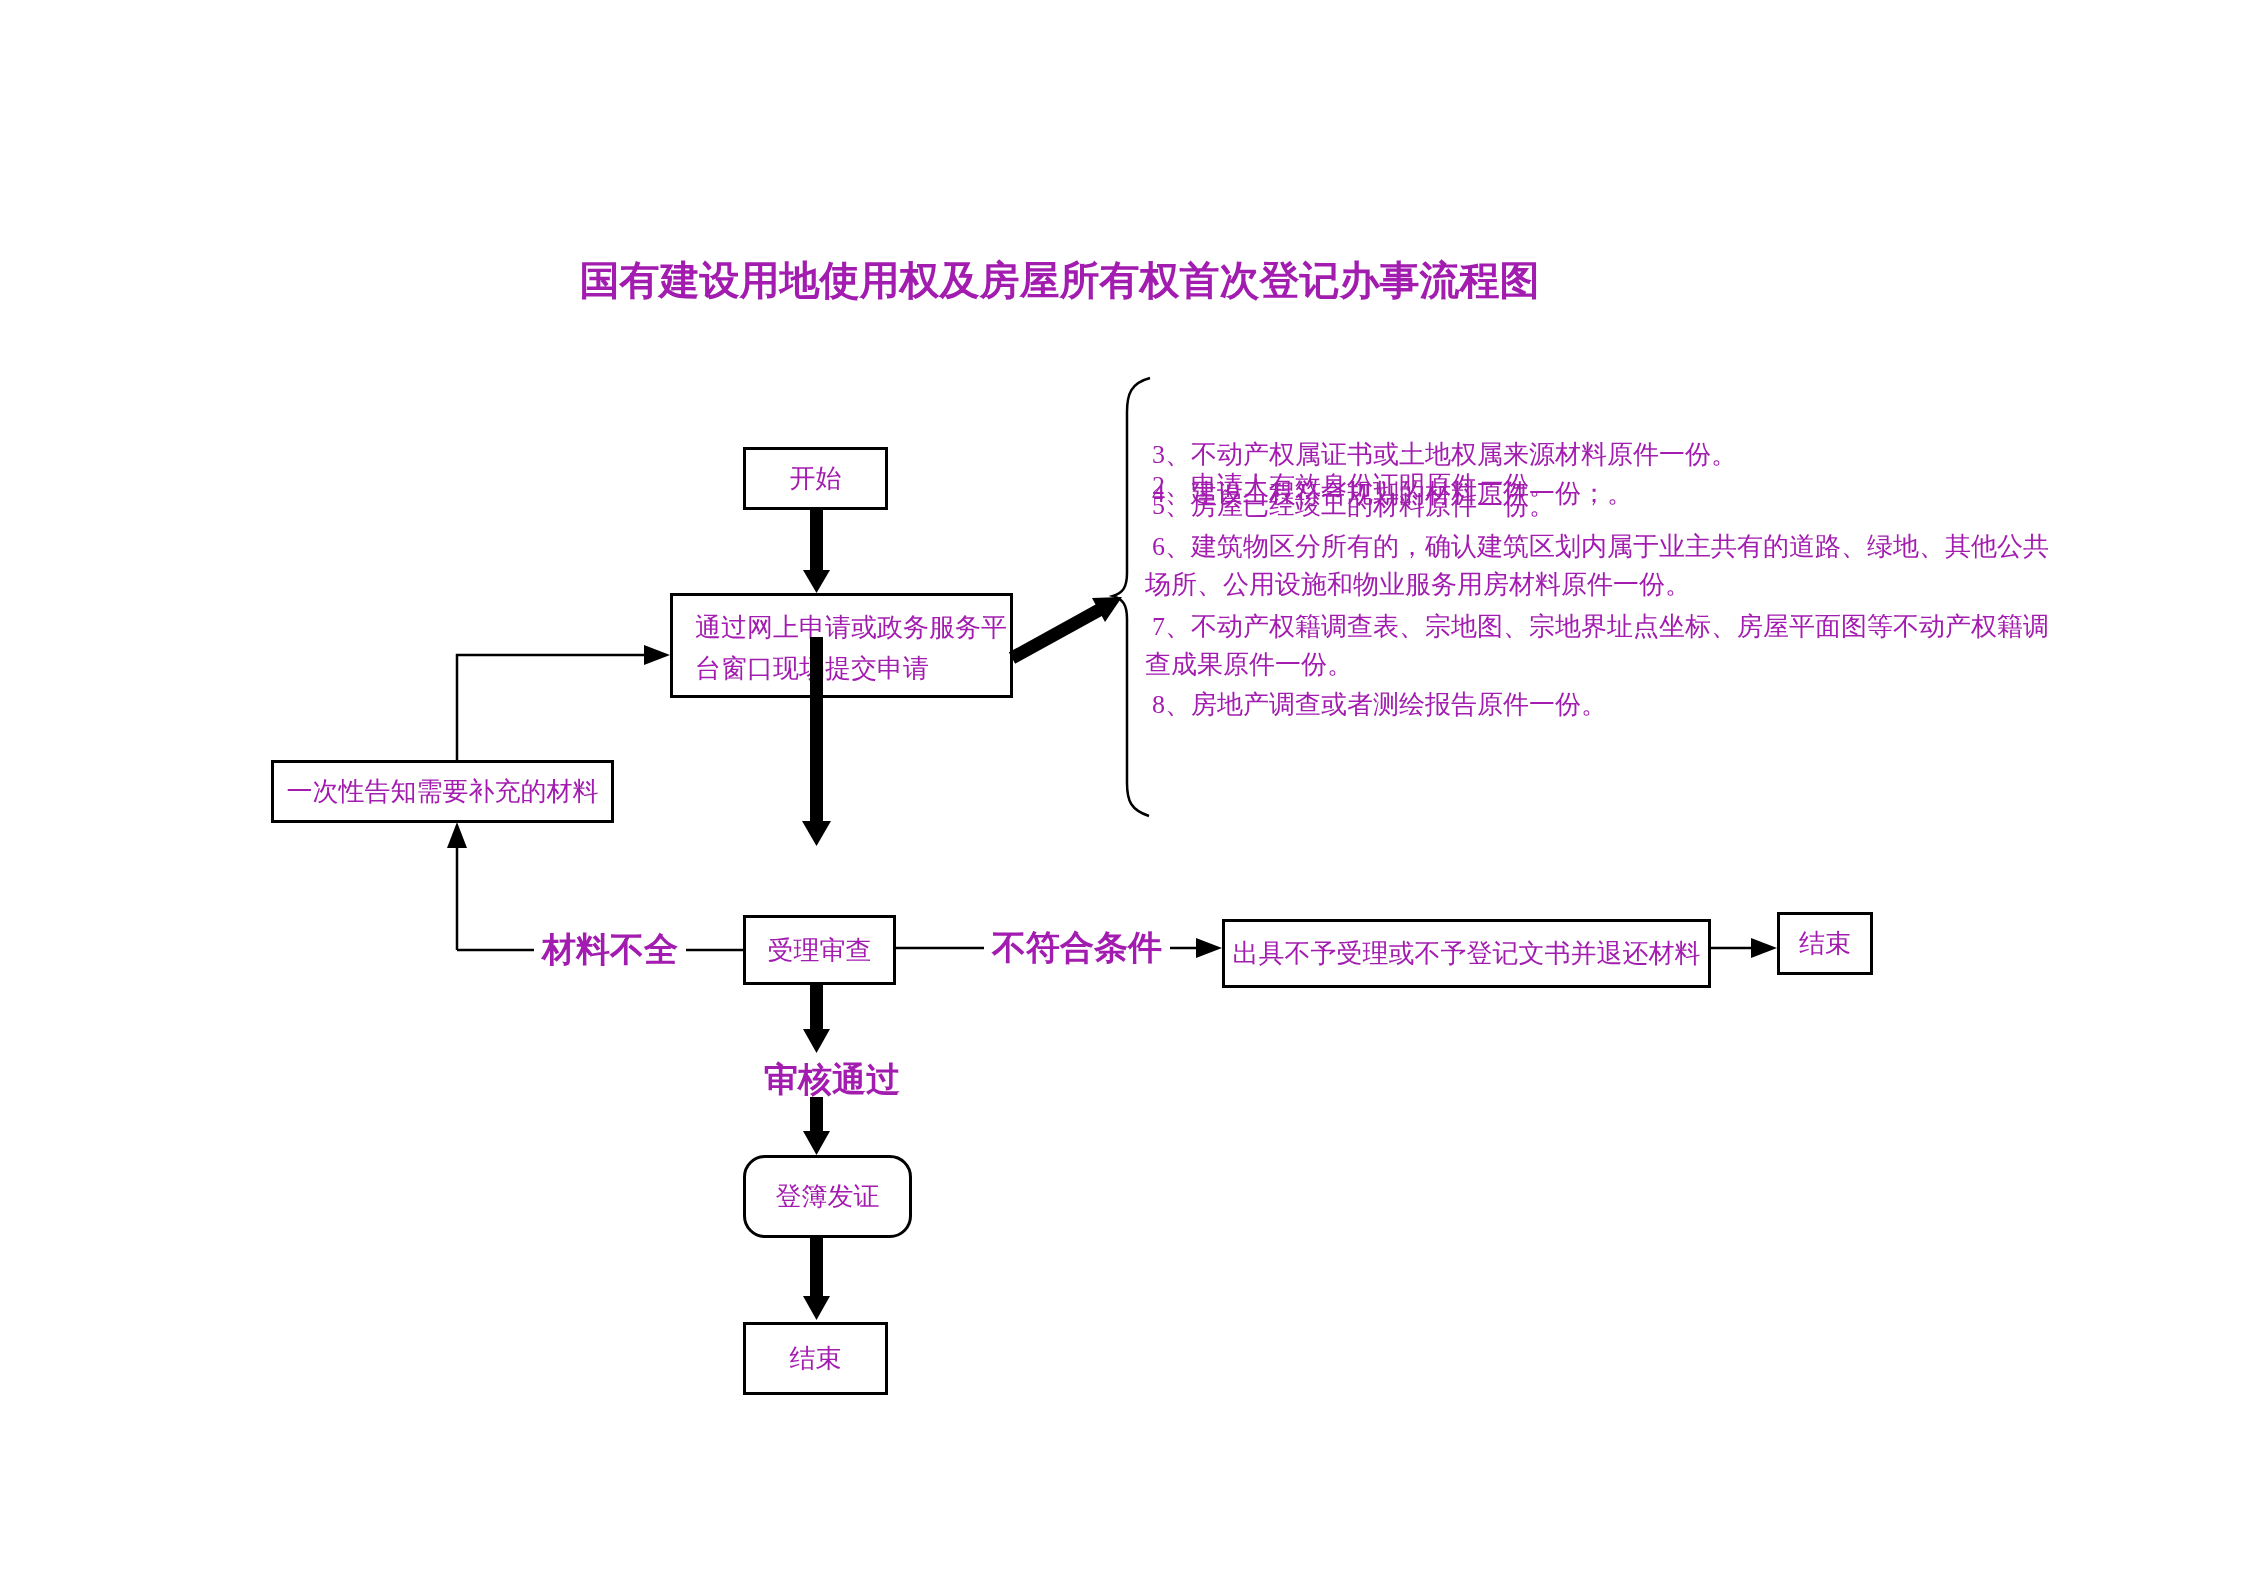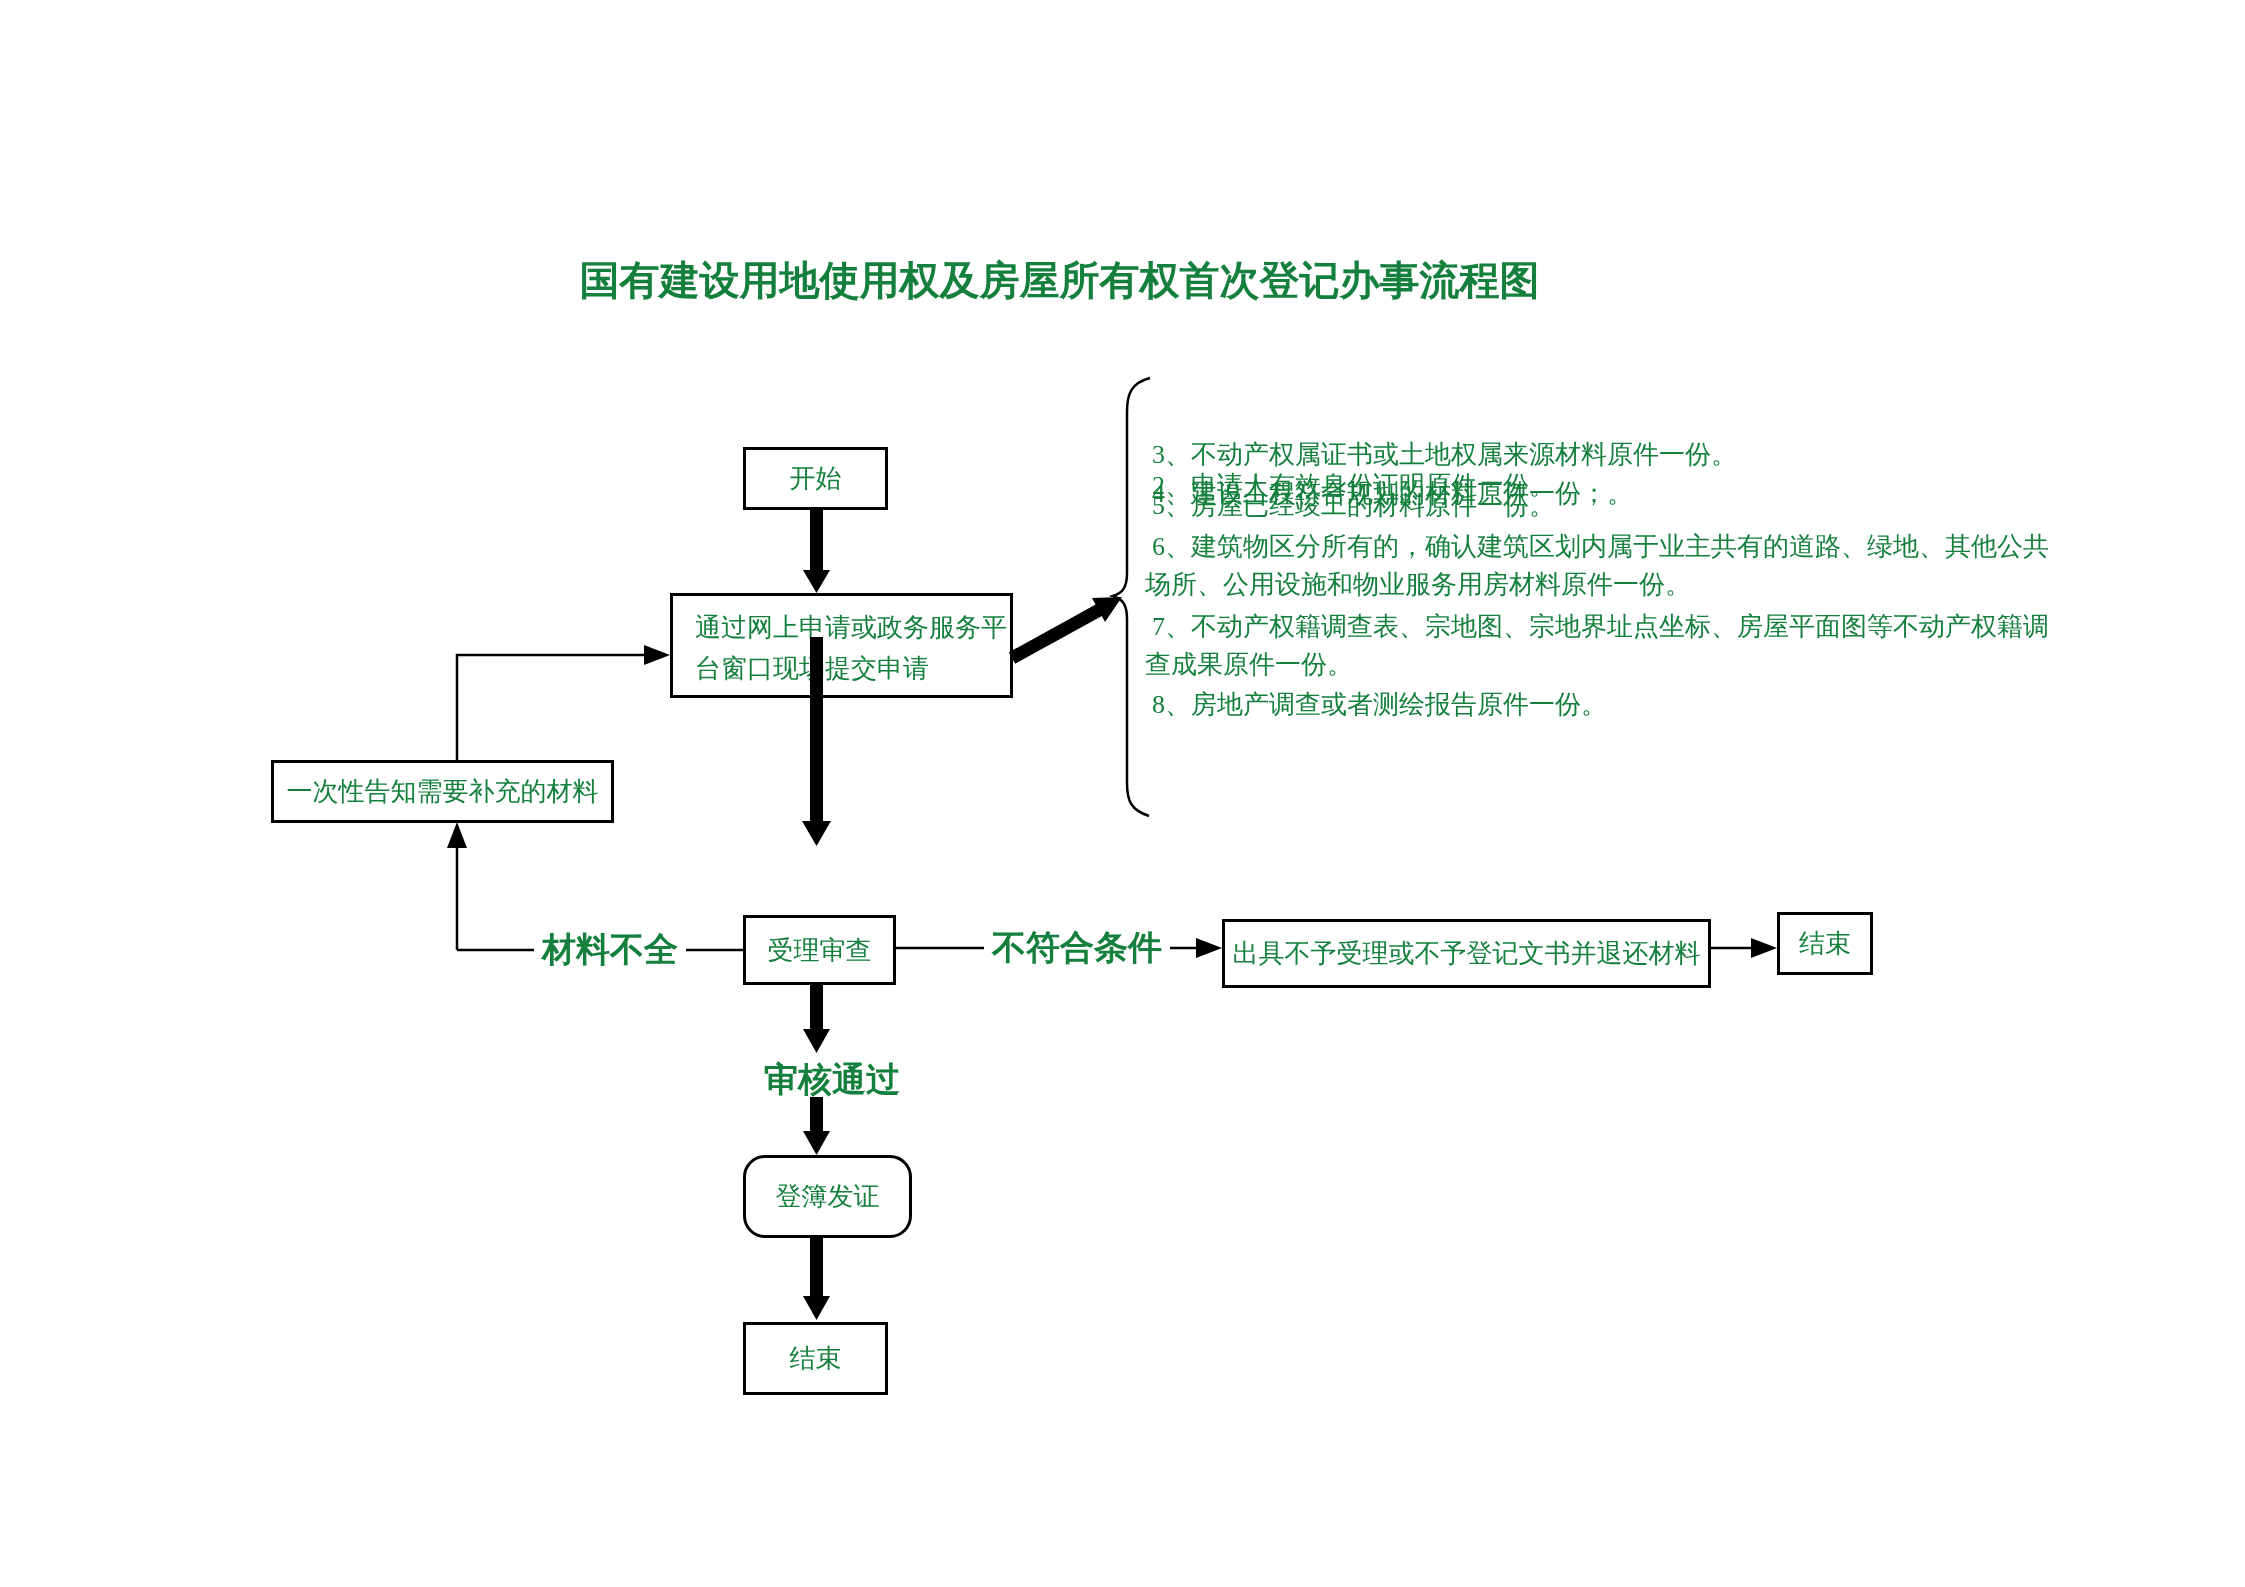--- a/index.html
+++ b/index.html
@@ -2,21 +2,21 @@
 <html><head>
 <meta charset="utf-8">
 <style>
   html, body { margin: 0; padding: 0; background: #ffffff; }
   .page {
     position: relative;
     width: 2119px;
     height: 1587px;
     background: #ffffff;
     font-family: "Liberation Serif", "DejaVu Serif", serif;
-    color: #15803d;
+    color: #a21caf;
     overflow: hidden;
   }
   .title {
     position: absolute;
     left: 0; top: 253px;
     width: 100%;
     text-align: center;
     font-size: 40px;
     font-weight: bold;
     white-space: nowrap;

